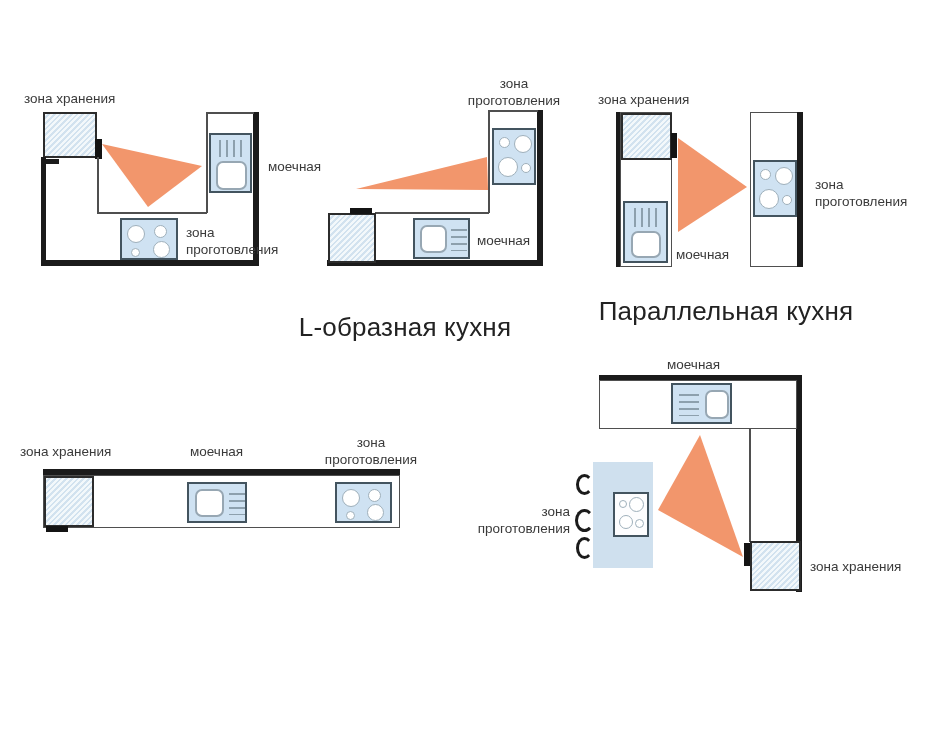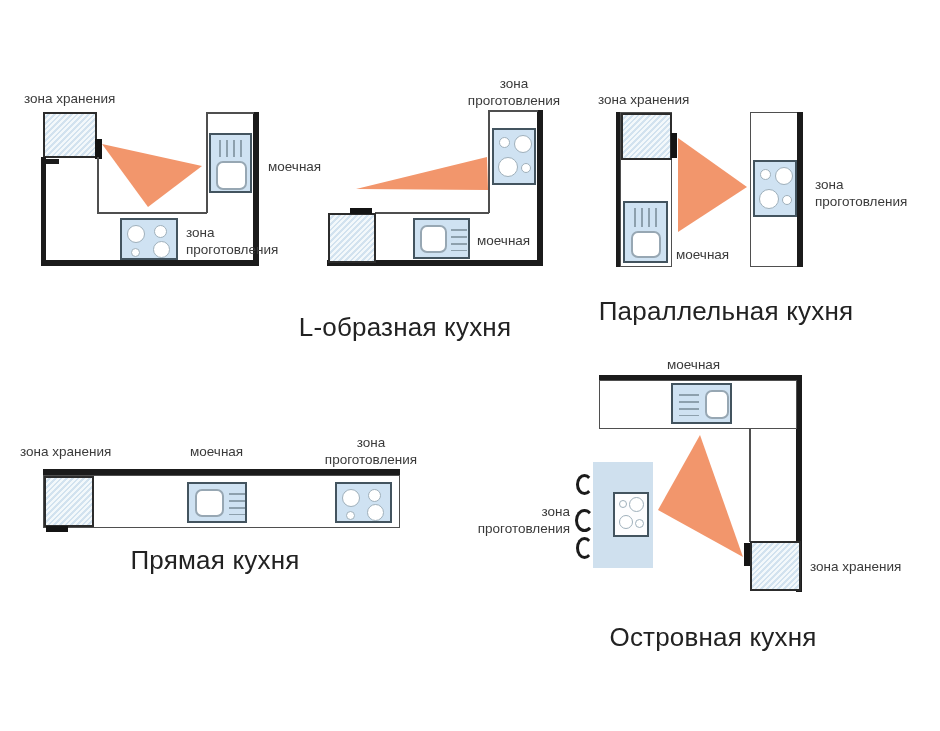--- a/index.html
+++ b/index.html
@@ -128,21 +128,20 @@
       <div class="burner" style="left:31px;top:5px;width:13px;height:13px;"></div>
       <div class="burner" style="left:9px;top:27px;width:9px;height:9px;"></div>
       <div class="burner" style="left:30px;top:20px;width:17px;height:17px;"></div>
     </div>
     <div class="lbl" style="left:20px;top:443px;">зона хранения</div>
     <div class="lbl" style="left:190px;top:443px;">моечная</div>
     <div class="lbl center" style="left:311px;top:434px;width:120px;">
       <div>зона</div>
       <div>проготовления</div>
     </div>
-    <div class="ttl" style="left:90px;top:545px;width:250px;">Прямая кухня</div>
   </div>
 
   <div class="panel">
     <div class="wall" style="left:599px;top:375px;width:203px;height:6px;"></div>
     <div class="wall" style="left:796px;top:380px;width:6px;height:212px;"></div>
     <div class="obox" style="left:599px;top:380px;width:198px;height:49px;"></div>
     <div class="oline" style="left:749px;top:428px;width:2px;height:114px;"></div>
     <div class="hatch" style="left:750px;top:541px;width:51px;height:50px;"></div>
     <div class="tab" style="left:744px;top:543px;width:6px;height:23px;"></div>
     <div class="app" style="left:671px;top:383px;width:61px;height:41px;">
@@ -158,21 +157,20 @@
     </div>
     <div class="chair" style="left:576px;top:474px;width:17px;height:21px;"></div>
     <div class="chair" style="left:575px;top:509px;width:19px;height:23px;"></div>
     <div class="chair" style="left:576px;top:537px;width:17px;height:22px;"></div>
     <div class="lbl" style="left:667px;top:356px;">моечная</div>
     <div class="lbl right" style="left:430px;top:503px;width:140px;">
       <div>зона</div>
       <div>проготовления</div>
     </div>
     <div class="lbl" style="left:810px;top:558px;">зона хранения</div>
-    <div class="ttl" style="left:588px;top:622px;width:250px;">Островная кухня</div>
   </div>
 
   <svg class="tri-layer" width="940" height="731" viewBox="0 0 940 731">
     <polygon points="102,144 202,166 148,207" fill="#F2966C"></polygon>
     <polygon points="356,189 487,157 488,190" fill="#F2966C"></polygon>
     <polygon points="678,138 678,232 747,187" fill="#F2966C"></polygon>
     <polygon points="700,435 658,510 743,557" fill="#F2966C"></polygon>
   </svg>
 
 </div>

